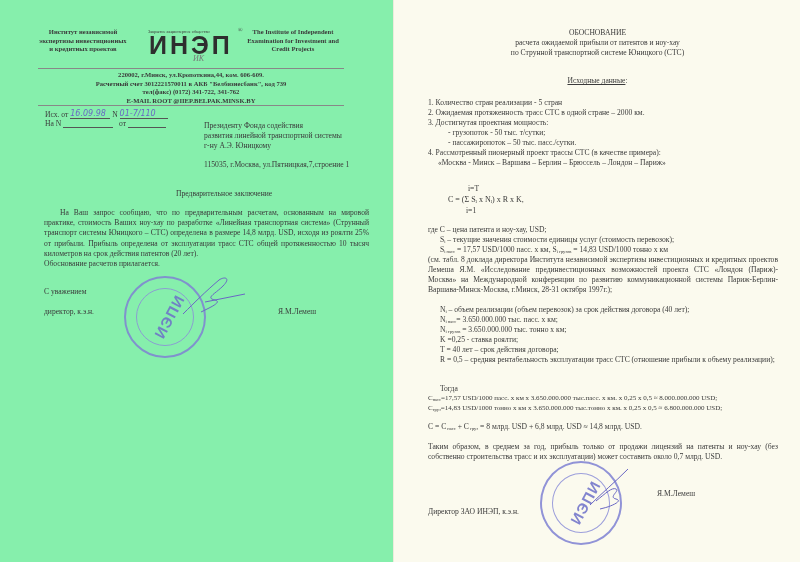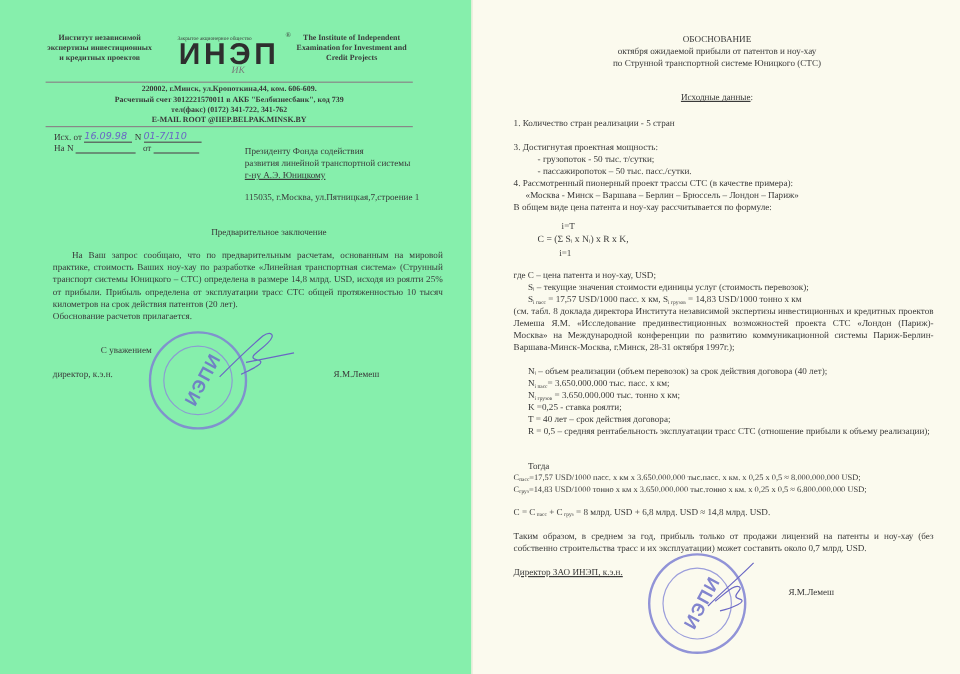--- a/index.html
+++ b/index.html
@@ -61,56 +61,56 @@
   </div>
   <div class="abs f75" style="left:45px; top:119px;">
     <span>На N</span>
     <span class="uline" style="width:50px; height:8px;"></span>
     <span style="margin-left:4px;">от</span>
     <span class="uline" style="width:38px; height:8px;"></span>
   </div>
 
   <div class="abs f75" style="left:204px; top:121px;">Президенту Фонда содействия</div>
   <div class="abs f75" style="left:204px; top:131px;">развития линейной транспортной системы</div>
-  <div class="abs f75" style="left:204px; top:141px;text-decoration:underline;">г-ну А.Э. Юницкому</div>
+  <div class="abs f75" style="left:204px; top:141px;">г-ну А.Э. Юницкому</div>
   <div class="abs f75" style="left:204px; top:160px;">115035, г.Москва, ул.Пятницкая,7,строение 1</div>
 
   <div class="abs f75" style="left:140px; top:189px;margin-left:36px;">Предварительное заключение</div>
 
   <div class="abs f75 just" style="left:44px; top:208px; width:325px; text-indent:16px; line-height:10.2px;">На Ваш запрос сообщаю, что по предварительным расчетам, основанным на мировой практике, стоимость Ваших ноу-хау по разработке «Линейная транспортная система» (Струнный транспорт системы Юницкого – СТС) определена в размере 14,8 млрд. USD, исходя из роялти 25% от прибыли. Прибыль определена от эксплуатации трасс СТС общей протяженностью 10 тысяч километров на срок действия патентов (20 лет).</div>
   <div class="abs f75" style="left:44px; top:259px;">Обоснование расчетов прилагается.</div>
 
-  <div class="abs f75" style="left:44px; top:287px;margin-left:40px;">С уважением</div>
+  <div class="abs f75" style="left:44px; top:287px;">С уважением</div>
   <div class="abs f75" style="left:44px; top:307px;">директор, к.э.н.</div>
   <div class="abs f75" style="left:278px; top:307px;">Я.М.Лемеш</div>
 
   <div class="stamp" style="left:124px; top:276px; width:82px; height:82px;">
     <div class="stamp-inner" style="left:10px; top:10px; width:58px; height:58px;"></div>
     <div class="stamp-text" style="left:20px; top:30px;">ИЭПИ</div>
   </div>
   <svg class="sig" style="left:175px; top:272px;" width="75" height="50">
     <path d="M8 42 C20 30, 30 20, 44 8 C50 4, 56 6, 48 14 C40 22, 30 26, 40 28 C48 30, 34 36, 26 40 M30 30 L70 22" stroke="#6a67c4" stroke-width="1" fill="none"></path>
   </svg>
 </div>
 
 <div class="page page-right">
 
   <div class="abs f75 center" style="left:0; width:407px; top:28px;">ОБОСНОВАНИЕ</div>
-  <div class="abs f75 center" style="left:0; width:407px; top:38px;">октября ожидаемой прибыли от патентов и ноу-хау</div>
+  <div class="abs f75 center" style="left:0; width:407px; top:38px;">расчета ожидаемой прибыли от патентов и ноу-хау</div>
   <div class="abs f75 center" style="left:0; width:407px; top:48px;">по Струнной транспортной системе Юницкого (СТС)</div>
 
   <div class="abs f75 center" style="left:0; width:407px; top:76px;"><u>Исходные данные</u><span>:</span></div>
 
   <div class="abs f75" style="left:34px; top:98px;">1. Количество стран реализации      - 5 стран</div>
+  <div class="abs f75" style="left:34px; top:108px;">2. Ожидаемая протяженность трасс СТС в одной стране – 2000 км.</div>
   <div class="abs f75" style="left:34px; top:118px;text-align:right;">3. Достигнутая  проектная мощность:</div>
   <div class="abs f75" style="left:54px; top:128px;">- грузопоток  - 50 тыс. т/сутки;</div>
   <div class="abs f75" style="left:54px; top:138px;">-     пассажиропоток – 50 тыс. пасс./сутки.</div>
   <div class="abs f75" style="left:34px; top:148px;">4. Рассмотренный пионерный проект трассы СТС (в качестве примера):</div>
   <div class="abs f75" style="left:44px; top:158px;">«Москва - Минск – Варшава – Берлин – Брюссель – Лондон – Париж»</div>
-  <div class="abs f75" style="left:34px; top:168px;">В общем виде цена патента и ноу-хау рассчитывается по формуле:</div>
 
   <div class="abs f75" style="left:74px; top:184px;">i=T</div>
   <div class="abs f75" style="left:54px; top:195px; font-size:8px;text-align:right;">C = (Σ  Sᵢ  x  Nᵢ)  x  R  x  K,</div>
   <div class="abs f75" style="left:72px; top:206px;">i=1</div>
 
   <div class="abs f75" style="left:34px; top:225px;">где C – цена патента и ноу-хау, USD;</div>
   <div class="abs f75" style="left:46px; top:235px;">Sᵢ – текущие значения стоимости единицы услуг (стоимость перевозок);</div>
   <div class="abs f75" style="left:46px; top:245px;">
     <span>S</span><sub>i пасс</sub><span> = 17,57 USD/1000 пасс. x км,</span>
     <span>S</span><sub>i грузов</sub><span> = 14,83 USD/1000 тонно x км</span>
@@ -136,21 +136,21 @@
   <div class="abs f7" style="left:34px; top:404px; font-size:7px;">
     <span>C</span><sub>груз</sub><span>=14,83 USD/1000 тонно x км x 3.650.000.000 тыс.тонно x км. x 0,25 x 0,5 ≈ 6.800.000.000 USD;</span>
   </div>
 
   <div class="abs f75" style="left:34px; top:422px;">
     <span>C = C</span><sub> пасс</sub><span> + C</span><sub> груз</sub><span> = 8 млрд. USD + 6,8 млрд. USD ≈ 14,8 млрд. USD.</span>
   </div>
 
   <div class="abs f75 just" style="left:34px; top:442px; width:350px; line-height:10px;">Таким образом, в среднем за год, прибыль только от продажи лицензий на патенты и ноу-хау (без собственно строительства трасс и их эксплуатации) может составить около 0,7 млрд. USD.</div>
 
-  <div class="abs f75" style="left:34px; top:472px;text-decoration:underline;">Директор ЗАО ИНЭП, к.э.н.</div>
+  <div class="abs f75" style="left:34px; top:507px;">Директор ЗАО ИНЭП, к.э.н.</div>
   <div class="abs f75" style="left:263px; top:489px;">Я.М.Лемеш</div>
 
   <div class="stamp" style="left:146px; top:461px; width:82px; height:84px;">
     <div class="stamp-inner" style="left:10px; top:10px; width:58px; height:60px;"></div>
     <div class="stamp-text" style="left:20px; top:31px;">ИЭПИ</div>
   </div>
   <svg class="sig" style="left:192px; top:465px;" width="60" height="50">
     <path d="M4 40 C16 28, 28 18, 42 4 M10 36 C20 28, 26 22, 30 24 C34 26, 22 32, 30 34 C38 36, 24 42, 14 44" stroke="#6a67c4" stroke-width="1" fill="none"></path>
   </svg>
 </div>

